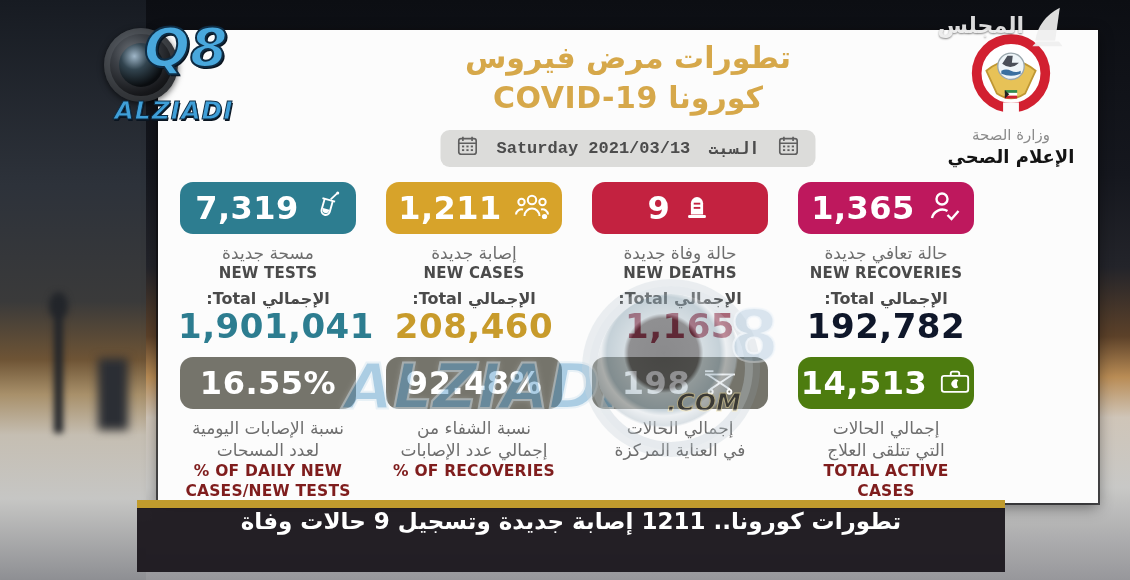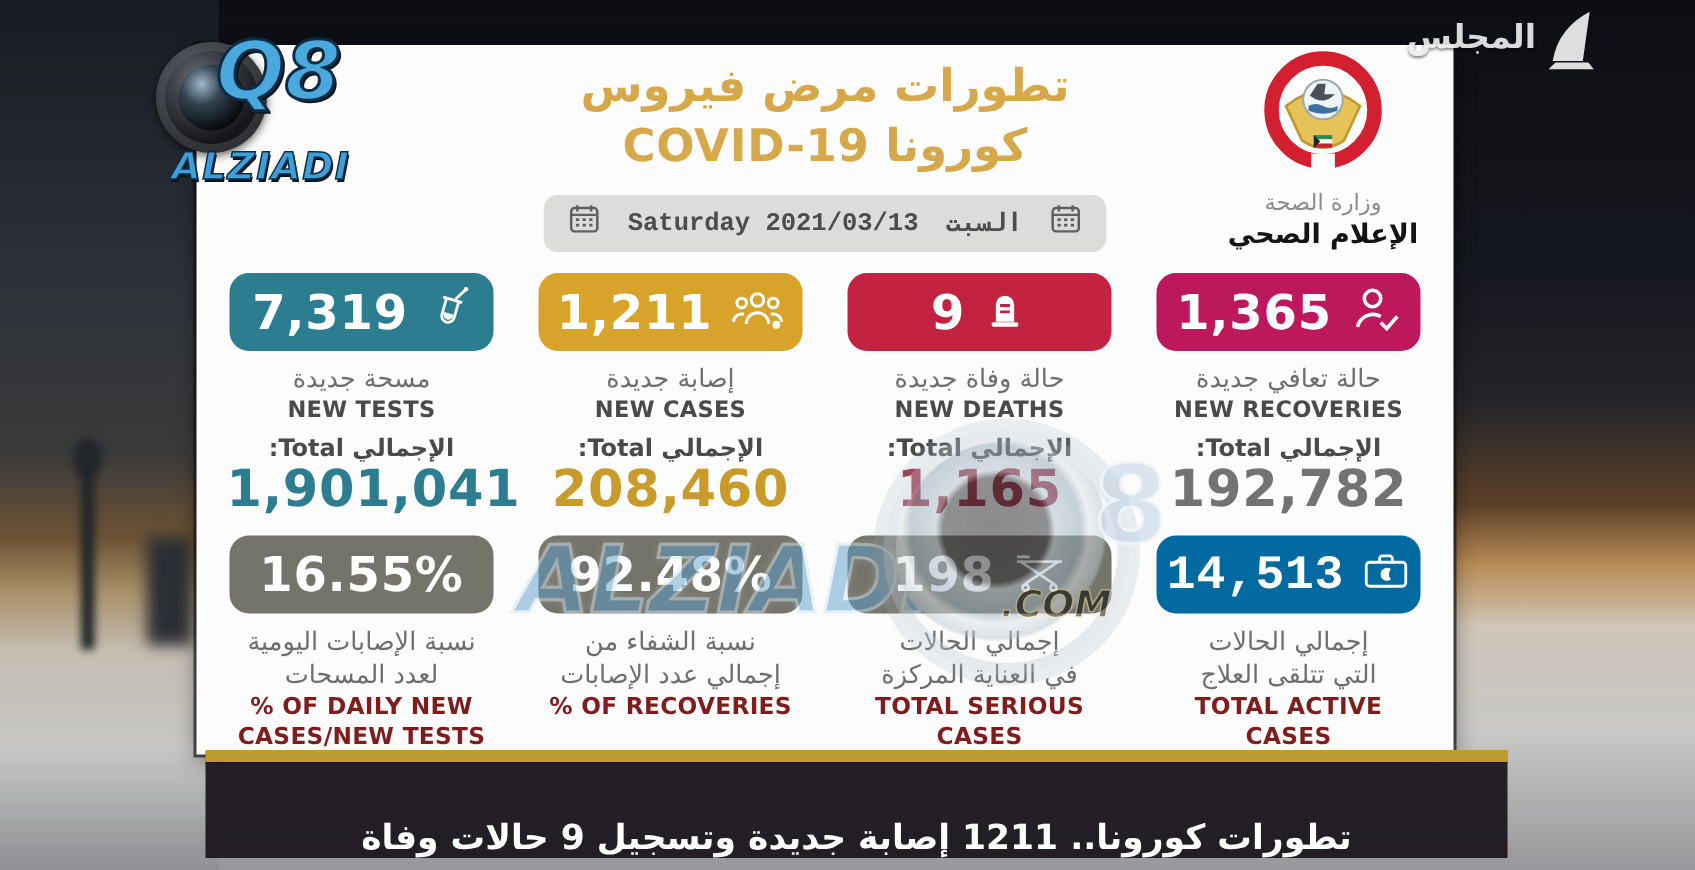--- a/index.html
+++ b/index.html
@@ -16,21 +16,21 @@
   .tower { position:absolute; background:#22252a; filter:blur(3px); }
   .tower.t1 { left:54px; top:308px; width:9px; height:125px; }
   .tower.t1::before { content:''; position:absolute; top:-16px; left:-5px; width:19px; height:28px; border-radius:50%; background:#22252a; }
   .tower.t2 { left:98px; top:358px; width:30px; height:72px; filter:blur(5px); background:#2b2e34; }
 
   
   .channel-logo { position:absolute; right:64px; top:6px; display:flex; align-items:flex-start; gap:4px; z-index:3; opacity:.92; }
   .channel-text { color:#ececec; font-size:22px; font-weight:bold; direction:rtl; line-height:40px; text-shadow:0 1px 2px rgba(0,0,0,.5); }
 
   
-  .panel { position:absolute; left:131px; top:30px; width:838px; height:473px; background:#fcfcfc;
+  .panel { position:absolute; left:158px; top:30px; width:940px; height:473px; background:#fcfcfc;
     box-shadow:0 0 0 2px rgba(14,14,17,.65), 0 4px 14px rgba(0,0,0,.45); }
 
   
   .alziadi-logo { position:absolute; left:104px; top:20px; width:140px; height:104px; z-index:6; }
   .lens { position:absolute; left:0; top:8px; width:74px; height:74px; border-radius:50%;
     background:radial-gradient(circle at 38% 33%, #6a6f75 0%, #3c4046 28%, #17181b 62%, #000 100%);
     box-shadow:inset 0 0 0 6px rgba(95,100,106,.4), 0 2px 6px rgba(0,0,0,.6); }
   .lens::after { content:''; position:absolute; left:15px; top:15px; width:44px; height:44px; border-radius:50%;
     background:radial-gradient(circle at 35% 30%, #9fb6c8 0%, #32444f 32%, #0a0d10 72%); }
   .q8-text { position:absolute; left:40px; top:-4px; font-size:54px; font-weight:bold; font-style:italic; color:#49a8dd;
@@ -74,21 +74,21 @@
     background:radial-gradient(circle at 45% 40%, #1b1b1f 0%, #26262a 29%, #aebfc9 33%, #8fa7b5 47%, #dfe5ea 52%, #b9c6cf 60%, rgba(255,255,255,0) 62%);
     box-shadow:0 0 0 8px rgba(203,213,221,.55), 0 0 0 15px rgba(152,172,186,.35); }
   .wm-8 { position:absolute; right:2px; top:2px; font-size:72px; font-weight:bold; color:rgba(125,165,198,.55);
     -webkit-text-stroke:2px rgba(235,243,250,.8); }
   .wm-com { position:absolute; right:40px; top:96px; font-size:25px; font-weight:bold; font-style:italic;
     color:#000000; -webkit-text-stroke:1px #ecdc9e; }
 
   
   .ticker { position:absolute; left:137px; top:500px; width:868px; z-index:2; }
   .ticker-top { height:8px; background:#c09b2d; box-shadow:0 1px 0 rgba(0,0,0,.45); }
-  .ticker-body { height:64px; background:rgba(27,23,29,.95); display:flex; align-items:flex-end; justify-content:center; }
+  .ticker-body { height:64px; background:rgba(27,23,29,.95); display:flex; align-items:flex-start; justify-content:center; }
   .ticker-text { color:#fff; font-size:23px; font-weight:bold; direction:rtl; letter-spacing:.3px; }
 </style>
 </head>
 <body>
 
 <div class="bg-left">
   <div class="tower t1"></div>
   <div class="tower t2"></div>
 </div>
 
@@ -240,21 +240,21 @@
           <svg width="34" height="32" viewBox="0 0 34 32" fill="none" stroke="#fff" stroke-width="2.4">
             <circle cx="15" cy="9" r="5.5"></circle>
               <path d="M5 28 a10.5 10.5 0 0 1 15.5 -7"></path>
               <path d="M20.5 25 l4 4 L31.5 21"></path>
           </svg>
         </span>
       </div>
       <div class="label-ar">حالة تعافي جديدة</div>
       <div class="label-en">NEW RECOVERIES</div>
       <div class="total-label">الإجمالي Total:</div>
-      <div class="total-num" style="color: #737373;">192,782</div>
+      <div class="total-num" style="color: #0f172a;">192,782</div>
     </div>
 
     <div class="stat-col row2">
       <div class="badge" style="background-color: rgb(117, 116, 107);">
         <span class="badge-num">16.55%</span>
       </div>
       <div class="label-ar">نسبة الإصابات اليومية</div>
       <div class="label-ar">لعدد المسحات</div>
       <div class="label-en">% OF DAILY NEW</div>
       <div class="label-en">CASES/NEW TESTS</div>
@@ -279,26 +279,25 @@
               <path d="M4.5 8 l24 16"></path>
               <path d="M31.5 8 l-24 16"></path>
             <circle cx="8" cy="26.5" r="2.2"></circle>
               <circle cx="28" cy="26.5" r="2.2"></circle>
               <path d="M2 4.5 h9"></path>
           </svg>
         </span>
       </div>
       <div class="label-ar">إجمالي الحالات</div>
       <div class="label-ar">في العناية المركزة</div>
-      <div class="label-en">TOTAL SERIOUS CASES</div>
       <div class="label-en"></div>
     </div>
 
     <div class="stat-col row2">
-      <div class="badge" style="background-color: #0369a1; font-family: Liberation Mono, monospace;">
+      <div class="badge" style="background-color: #4d7c0f;">
         <span class="badge-num">14,513</span>
         <span>
           <svg width="32" height="27" viewBox="0 0 34 28" fill="none" stroke="#fff" stroke-width="2">
             <rect x="3" y="8" width="28" height="17" rx="2.5"></rect>
             <path d="M12.5 8 V5.5 a2 2 0 0 1 2 -2 h5 a2 2 0 0 1 2 2 V8"></path>
             <path d="M20.5 12.8 a4.6 4.6 0 1 0 0 7.4 a5.4 5.4 0 0 1 0 -7.4 Z" fill="#fff" stroke="none"></path>
           </svg>
         </span>
       </div>
       <div class="label-ar">إجمالي الحالات</div>

